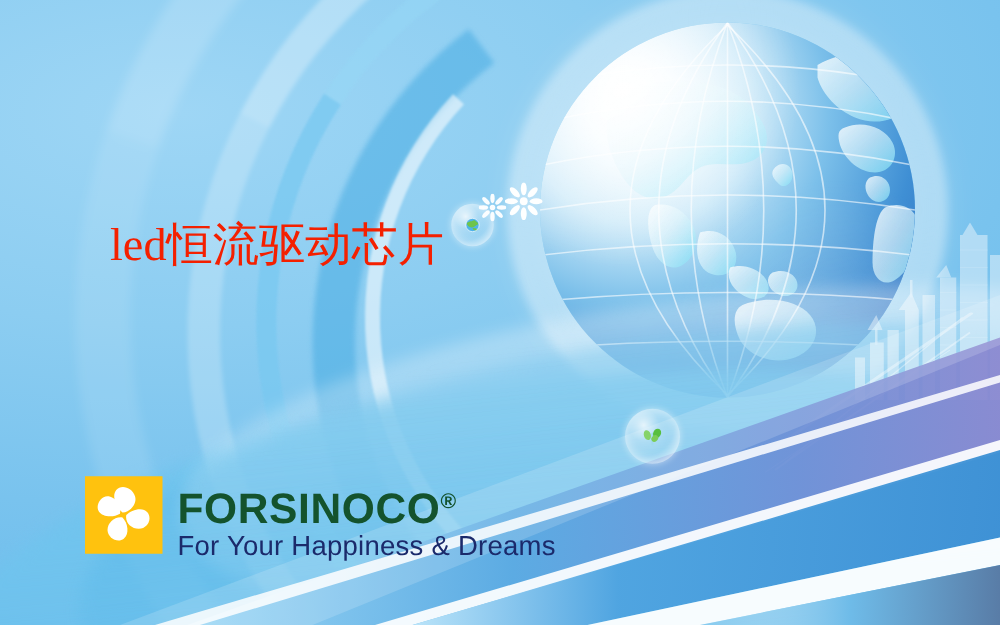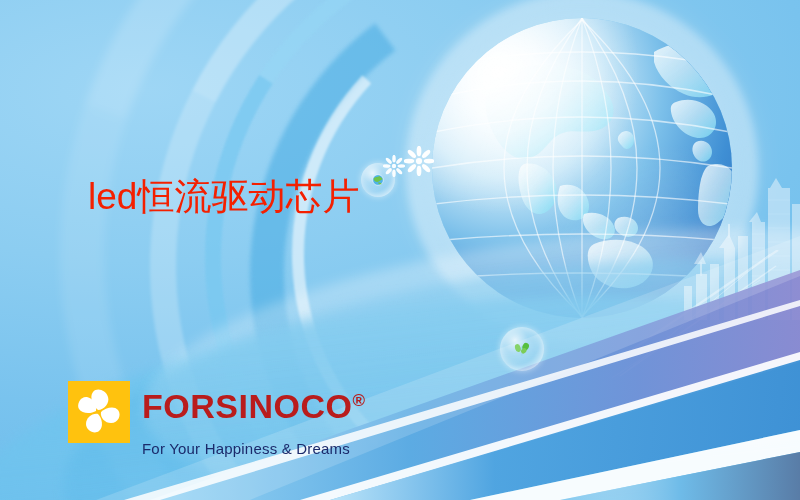--- a/index.html
+++ b/index.html
@@ -192,20 +192,21 @@
   .headline {
     position: absolute;
     left: 88px;
     top: 162px;
     width: 420px;
     color: #f42000;
     font-size: 37px;
     line-height: 70px;
     font-weight: 400;
     white-space: nowrap;
+    font-family: Liberation Serif, serif;
   }
   .headline .line-1 { display: block; }
   .headline .line-2 { display: block; padding-left: 14px; letter-spacing: 2px; }
 
   
   .logo {
     position: absolute;
     left: 68px;
     top: 381px;
     display: flex;
@@ -217,37 +218,37 @@
     background: #ffc20e;
     flex: 0 0 auto;
   }
   .logo-text {
     margin-left: 12px;
     margin-top: 2px;
   }
   .logo-name {
     font-size: 34px;
     font-weight: bold;
-    color: #b91c1c;
+    color: #14532d;
     letter-spacing: 0.5px;
     line-height: 36px;
     white-space: nowrap;
   }
   .logo-name .reg {
     font-size: 17px;
     vertical-align: super;
     letter-spacing: 0;
   }
   .logo-tagline {
-    font-size: 15px;
+    font-size: 22px;
     color: #1b2a6b;
     line-height: 22px;
     letter-spacing: 0.2px;
     white-space: nowrap;
-    margin-top: 14px;
+    margin-top: 1px;
   }
 </style>
 </head>
 <body>
 
 <div id="banner">
 
   <div class="bg-base"></div>
 
   <div class="arc arc-e"></div>

